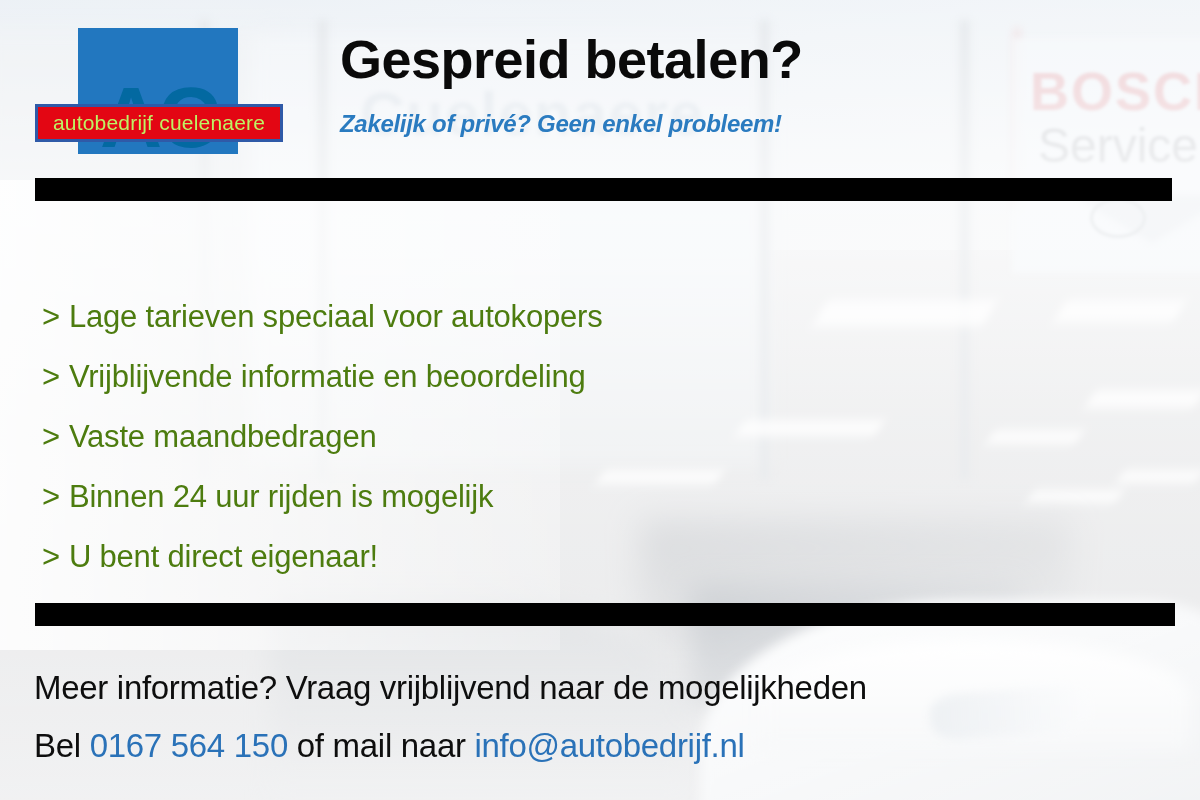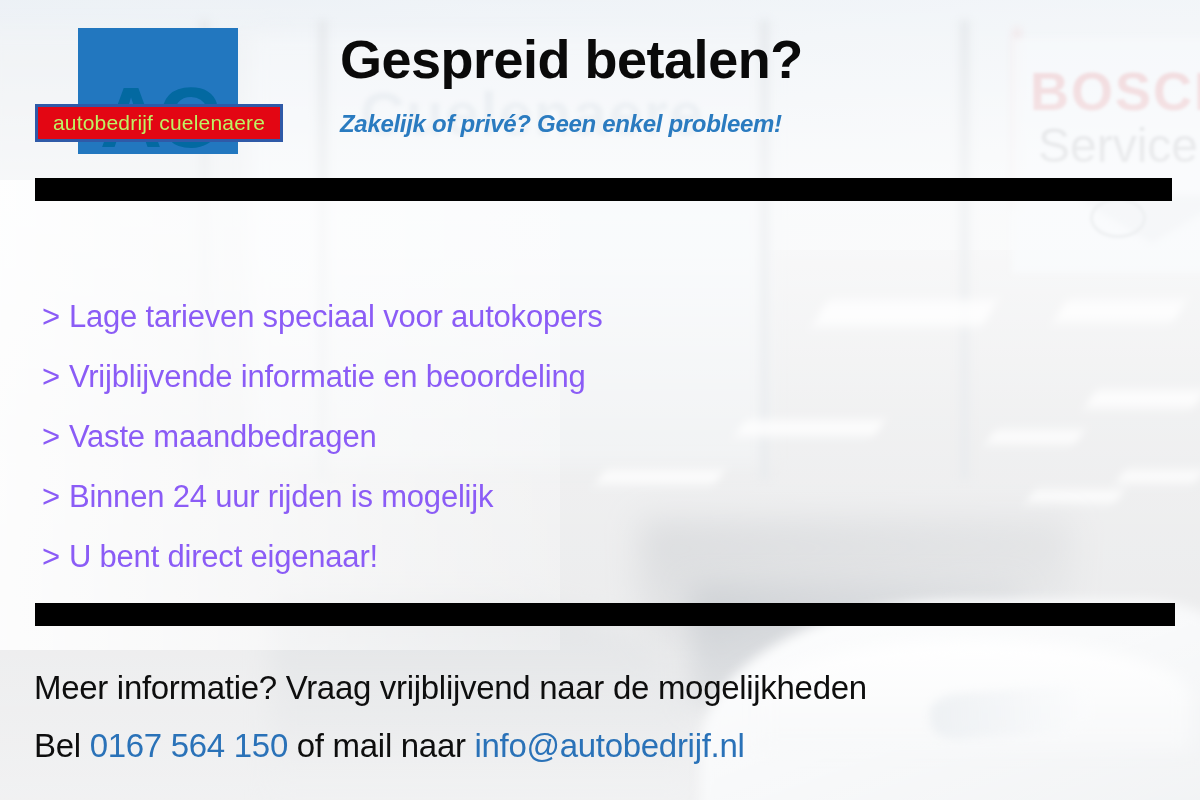--- a/index.html
+++ b/index.html
@@ -182,21 +182,21 @@
   .rule-bottom { top:603px; width:1140px; height:23px; }
 
   
   .section-title {
     position:absolute; left:42px; top:218px;
     font-size:50px; font-weight:bold; color:#0b0b0b;
     letter-spacing:-.5px; white-space:nowrap;
   }
   .bullets { position:absolute; left:42px; top:295px; width:900px; }
   .bullet {
-    font-size:31px; color:#8b5cf6; white-space:nowrap;
+    font-size:31px; color:#4d7c0f; white-space:nowrap;
     height:60px; line-height:44px; letter-spacing:-.2px;
   }
   .bullet .chev { margin-right:9px; }
 
   
   .footer { position:absolute; left:34px; top:664px; width:1140px; }
   .footer-line {
     font-size:33px; color:#0e0e0e; white-space:nowrap;
     height:58px; line-height:48px; letter-spacing:-.3px;
   }

